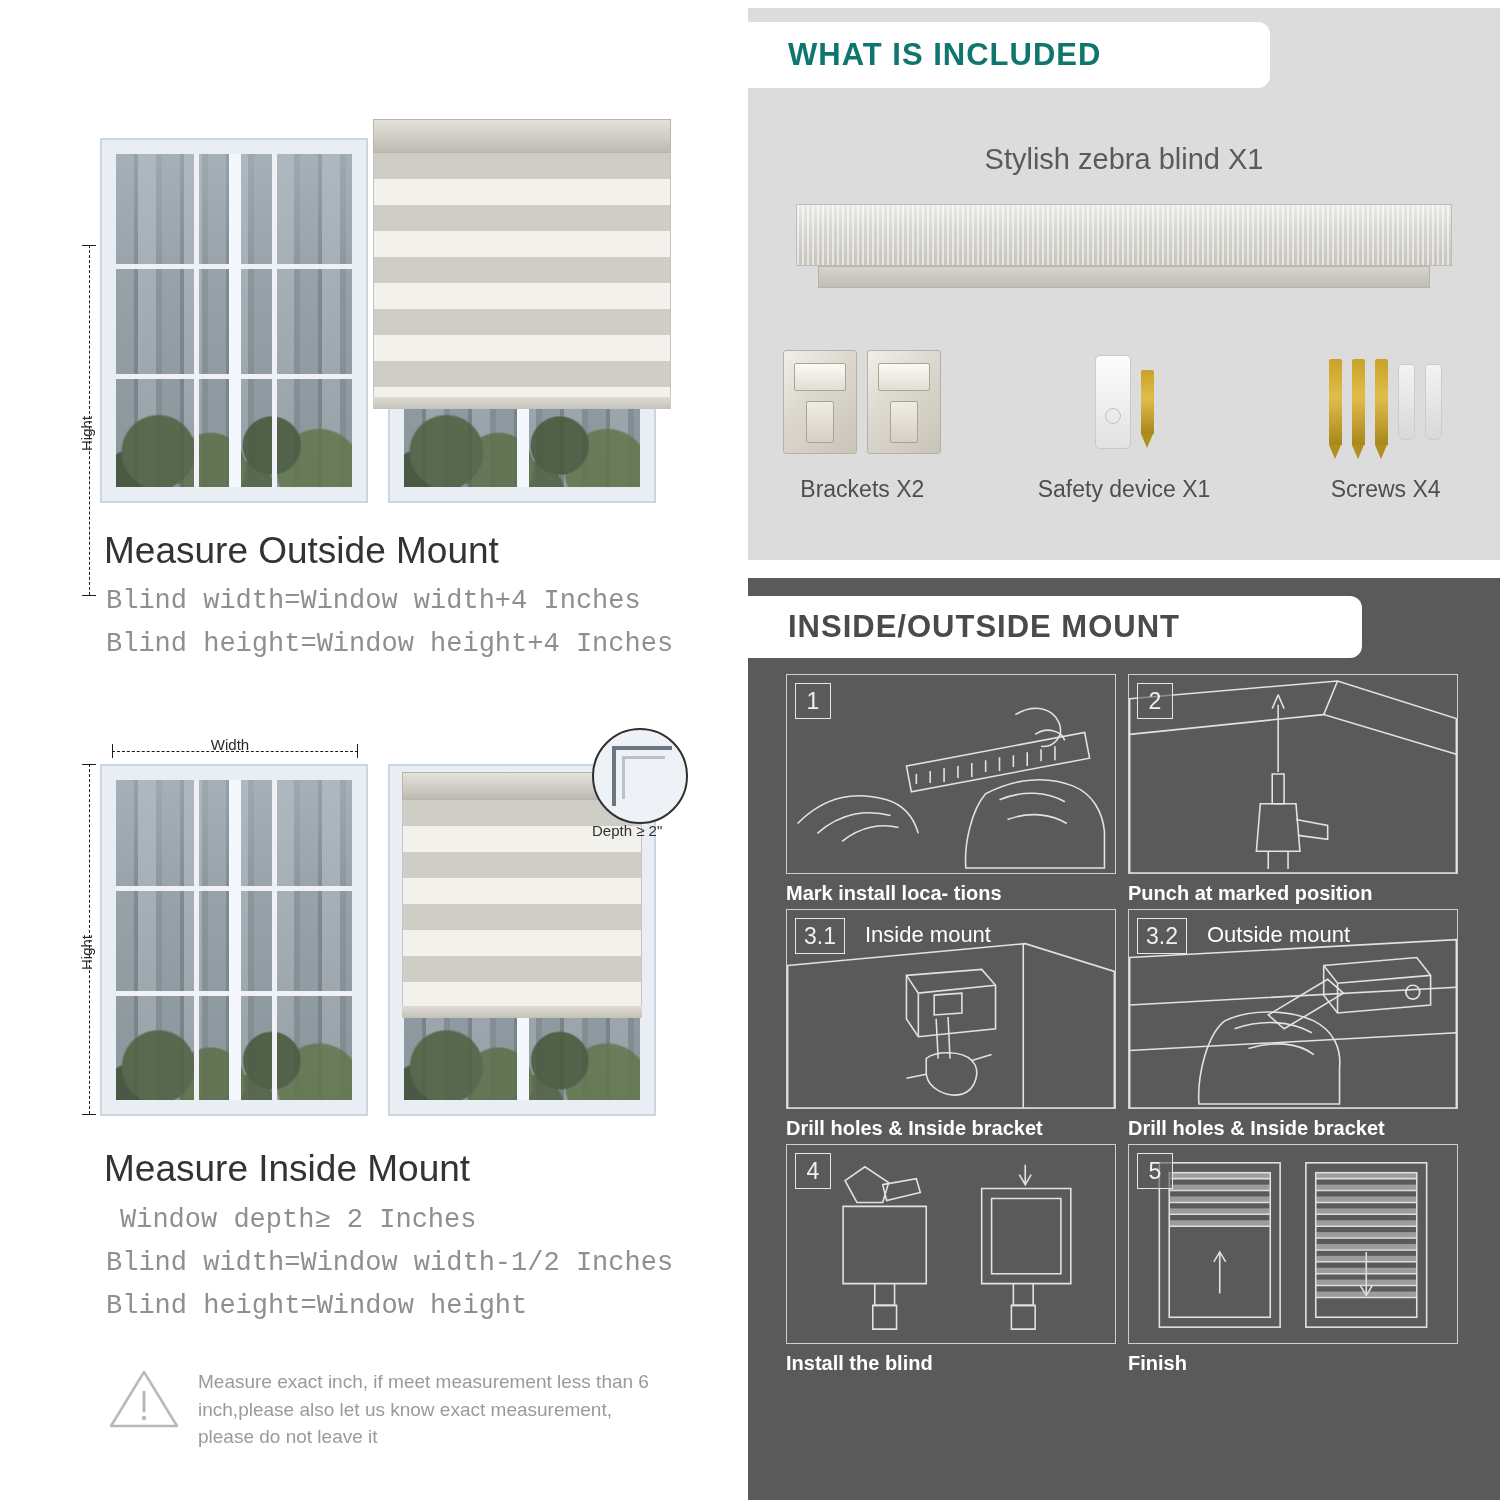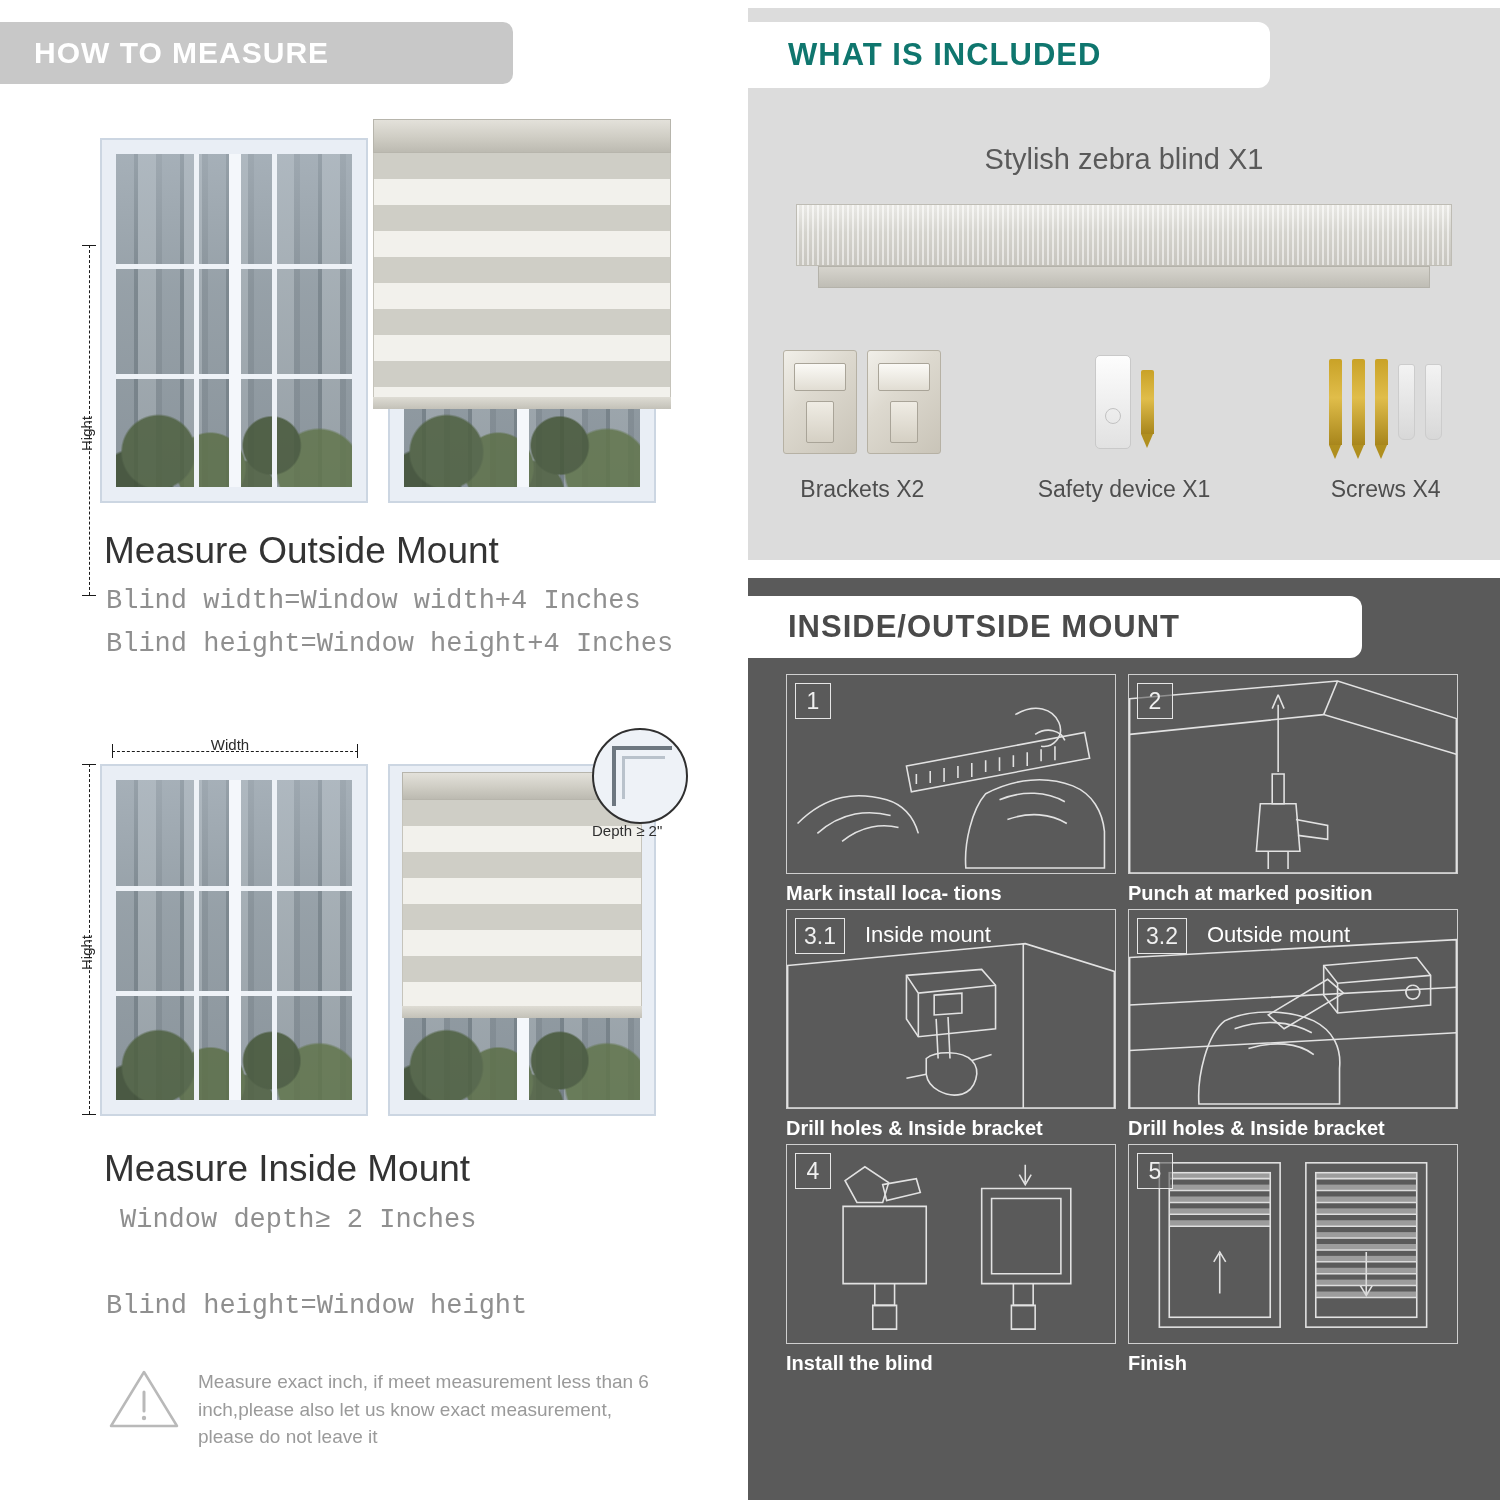--- a/index.html
+++ b/index.html
@@ -408,21 +408,20 @@
   .sketch { position: absolute; inset: 0; }
   .sketch svg { display: block; width: 100%; height: 100%; }
 </style>
 </head>
 <body>
 
 <div class="page">
 
   <div class="left-col">
 
-    <div class="ribbon" id="ribbon-measure">HOW TO MEASURE</div>
 
     <div class="measure-block" style="left:0; top:105px; width:742px; height:420px;">
 
       <div class="dim-width" style="left:180px; top:112px; width:100px;">Width</div>
       <div class="dim-line-h" style="left:112px; top:127px; width:246px;"></div>
       <div class="tick-v" style="left:112px; top:120px;"></div>
       <div class="tick-v" style="left:357px; top:120px;"></div>
 
       <div class="dim-height" style="left:56px; top:320px; width:60px; text-align:center;">Hight</div>
       <div class="dim-line-v" style="left:89px; top:140px; height:350px;"></div>
@@ -498,20 +497,21 @@
 
       <div class="depth-circle" style="left:592px; top:6px;">
         <div class="corner"></div>
         <div class="corner2"></div>
       </div>
       <div class="depth-label" style="left:592px; top:100px;">Depth ≥ 2"</div>
     </div>
 
     <div class="heading" style="left:104px; top:1148px;">Measure Inside Mount</div>
     <div class="sub-line" style="left:120px; top:1205px;">Window depth≥ 2 Inches</div>
+    <div class="sub-line" style="left:106px; top:1248px;">Blind width=Window width-1/2 Inches</div>
     <div class="sub-line" style="left:106px; top:1291px;">Blind height=Window height</div>
 
     <div class="note-box" style="left:108px; top:1368px;">
       <div class="warn-tri">
         <svg viewBox="0 0 72 62" aria-hidden="true">
           <path d="M36 4 L69 58 L3 58 Z" fill="none" stroke="#b9b9b9" stroke-width="2.5" stroke-linejoin="round"></path>
           <line x1="36" y1="24" x2="36" y2="43" stroke="#b9b9b9" stroke-width="3" stroke-linecap="round"></line>
           <circle cx="36" cy="50" r="2.2" fill="#b9b9b9"></circle>
         </svg>
       </div>

